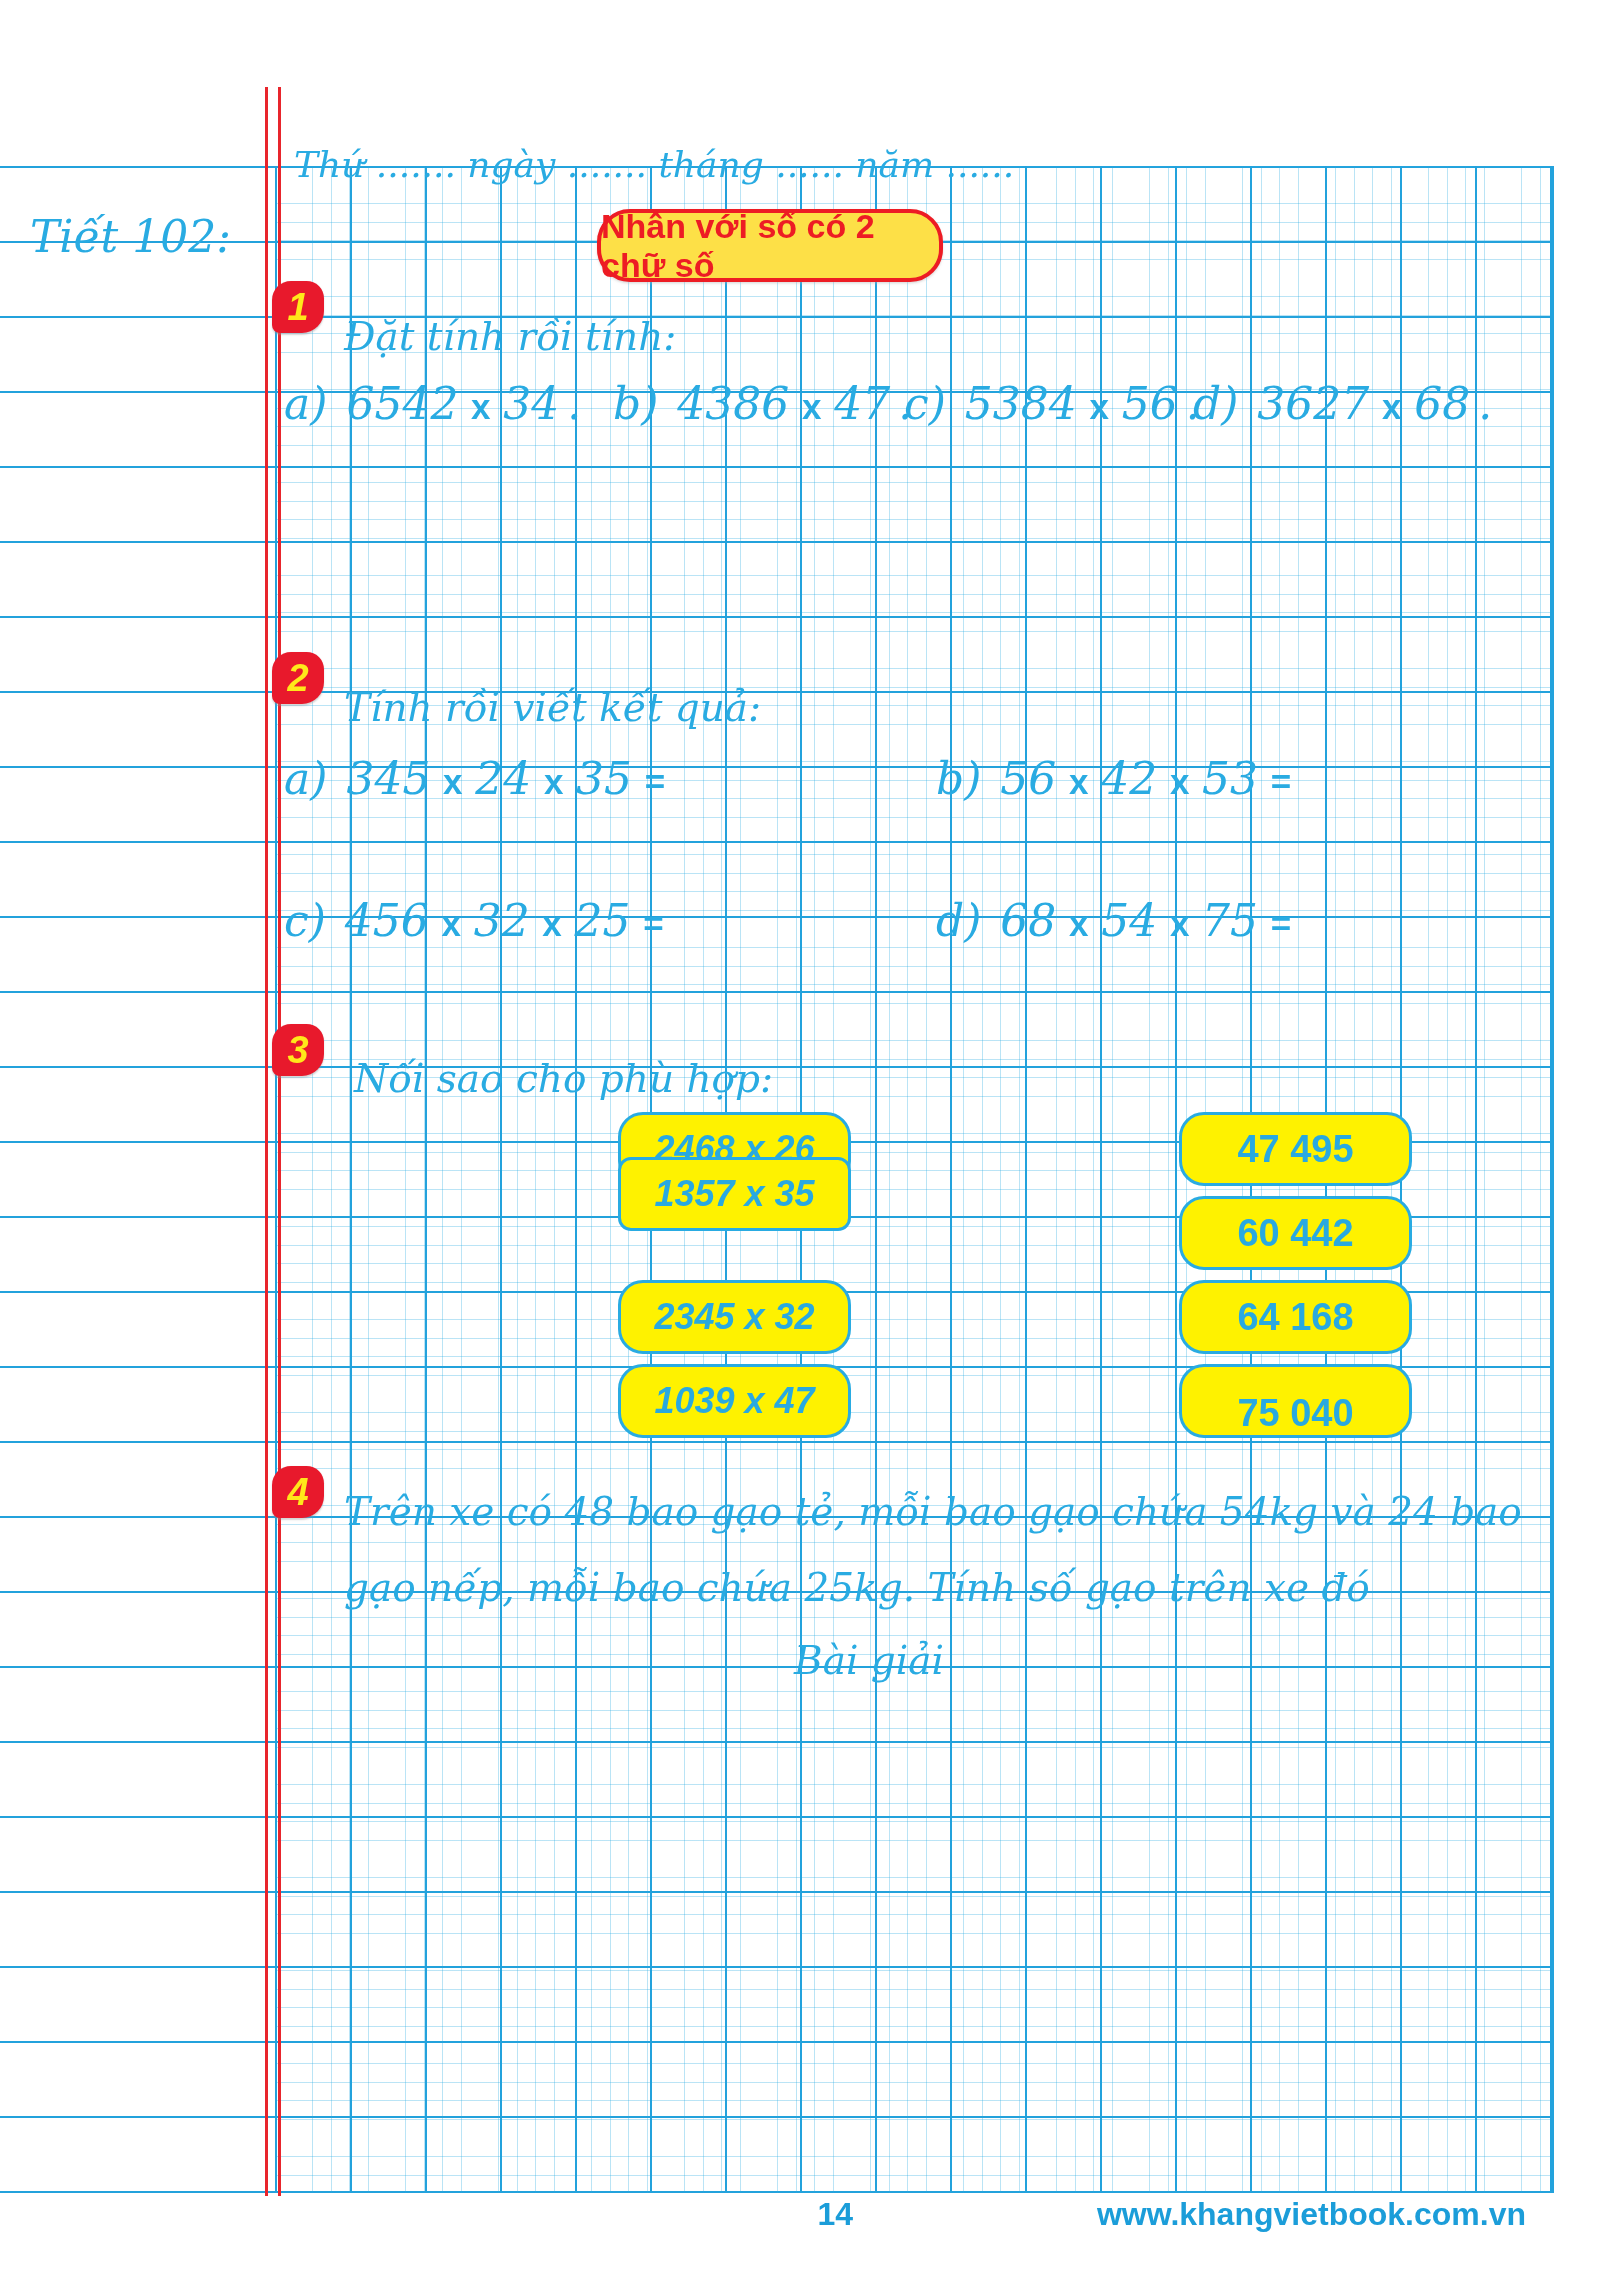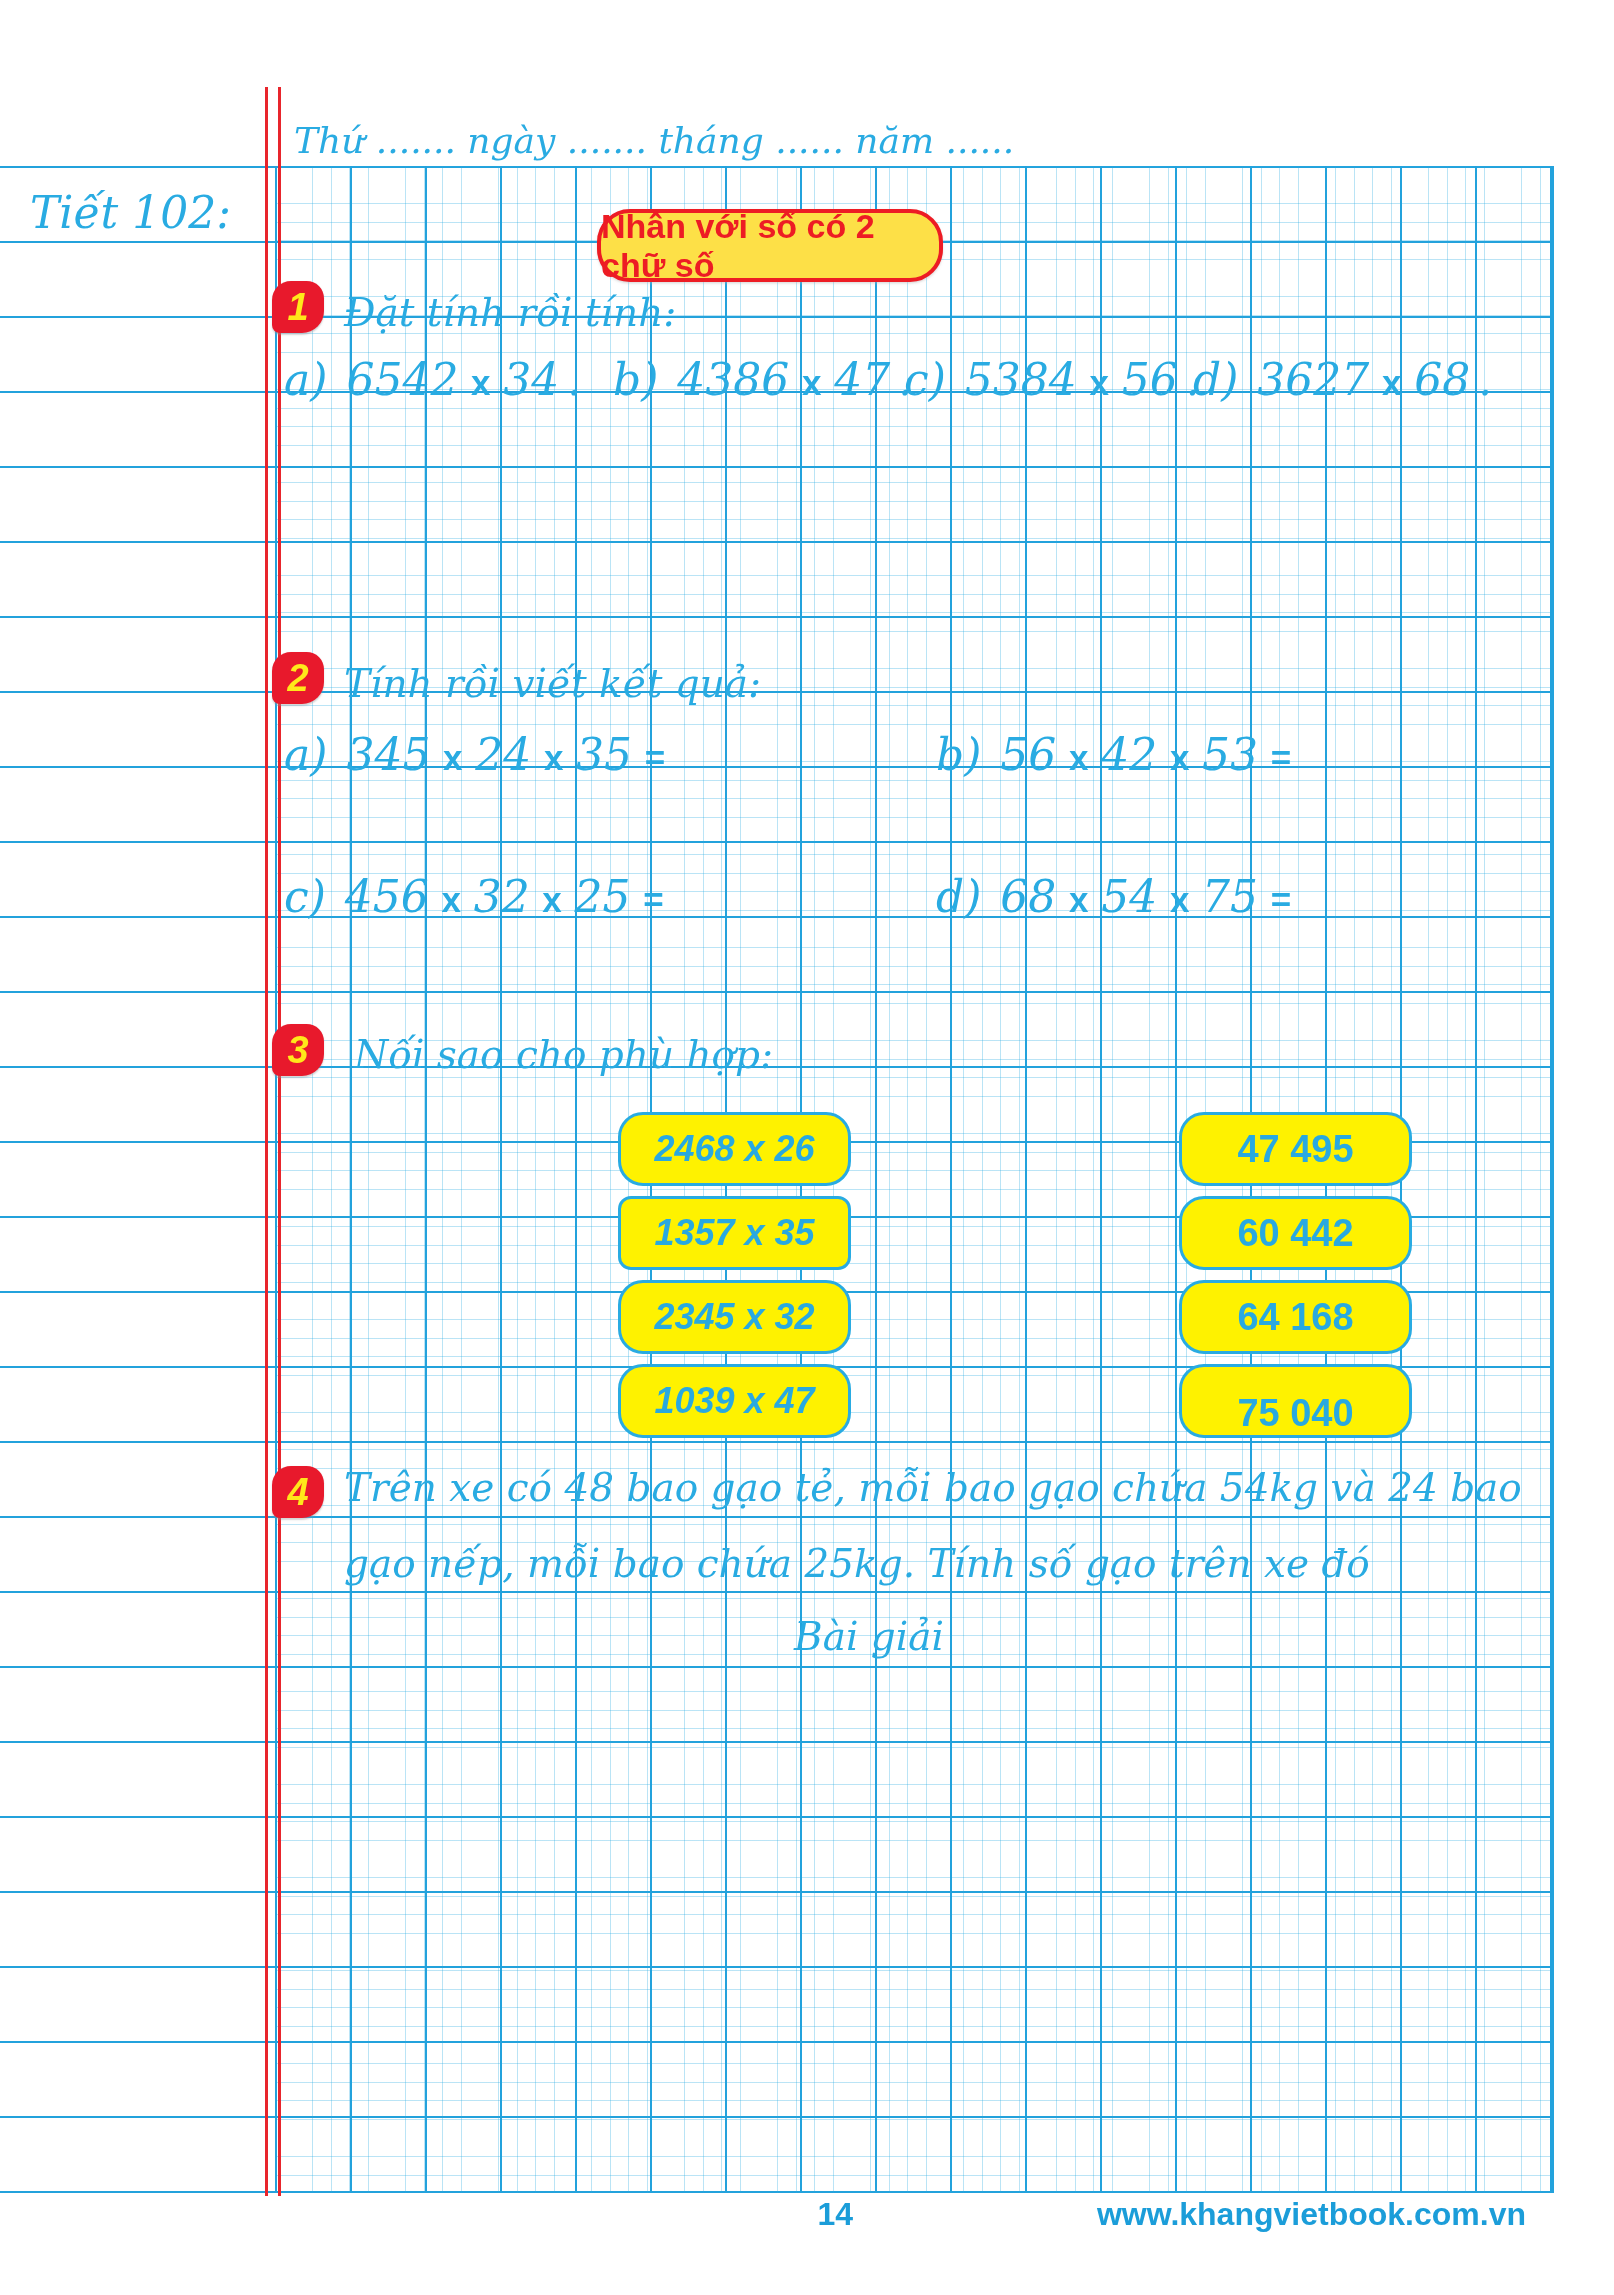--- a/index.html
+++ b/index.html
@@ -22,20 +22,21 @@
     border-right:2.4px solid #23a2dc;
   }
   .red-margin{
     position:absolute;left:265px;top:87px;width:9.5px;height:2109px;
     border-left:3.2px solid #e8252c;border-right:3.2px solid #e8252c;
   }
   
   .hw{
     color:#29abe2;font-family:"DejaVu Serif",serif;font-style:italic;line-height:1.15;
     white-space:nowrap;
+    margin-top:24px;
   }
   .op{font-family:"Liberation Sans",sans-serif;font-weight:700;font-style:normal;color:#29abe2;}
   .abs{position:absolute;}
   .date-line{left:294px;top:120px;font-size:36px;}
   .lesson{left:30px;top:188px;font-size:44px;}
   .title-box{
     left:597px;top:209px;width:338px;height:65px;background:#fde047;
     border:4px solid #ed1c24;border-radius:33px;display:flex;align-items:center;justify-content:center;
     box-shadow:0 1.6px 2.4px rgba(180,180,180,0.45);
   }
@@ -109,21 +110,21 @@
   <div class="abs hw ex-item" style="left:936px;top:872px;">
     <span class="lbl">d)</span><span class="num">68</span><span class="op">x</span><span class="num">54</span><span class="op">x</span><span class="num">75</span><span class="op">=</span>
   </div>
 
   <div class="abs badge" style="left:272px;top:1024px;">3</div>
   <div class="abs hw ex-heading" style="left:354px;top:1033px;">Nối sao cho phù hợp:</div>
 
   <div class="abs pill pill-left" style="left:618px;top:1112px;">
       <span>2468 x 26</span>
     </div>
-  <div class="abs pill pill-left" style="left:618px;top:1196px;border-radius:13px;">
+  <div class="abs pill pill-left" style="left:618px;top:1157px;border-radius:13px;">
       <span>1357 x 35</span>
     </div>
   <div class="abs pill pill-left" style="left:618px;top:1280px;">
       <span>2345 x 32</span>
     </div>
   <div class="abs pill pill-left" style="left:618px;top:1364px;">
       <span>1039 x 47</span>
     </div>
 
   <div class="abs pill pill-right" style="left:1179px;top:1112px;">

